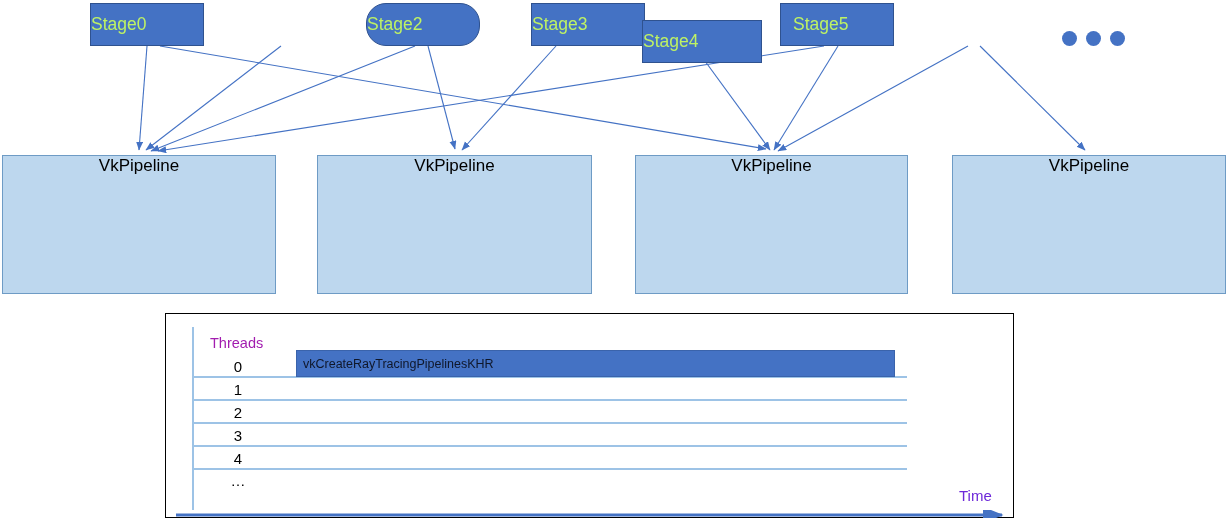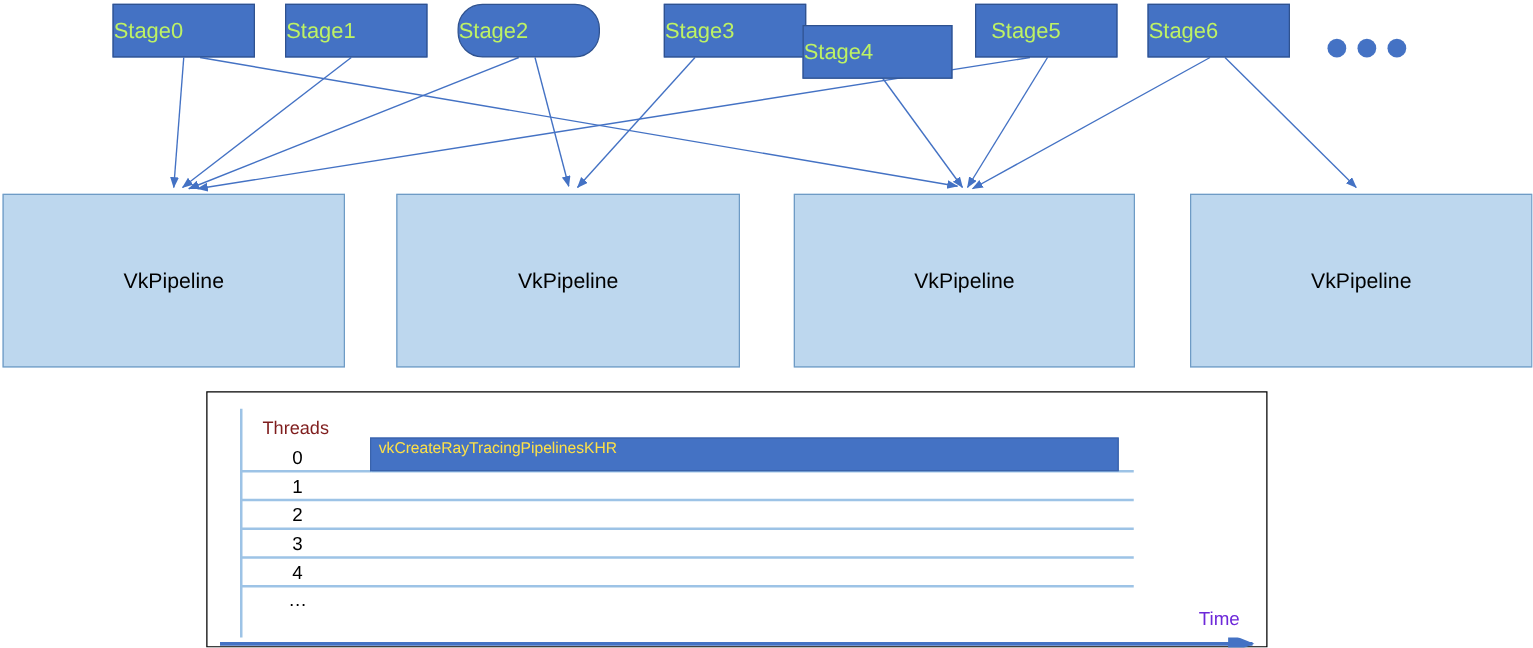--- a/index.html
+++ b/index.html
@@ -32,59 +32,59 @@
   .dots{position:absolute;display:flex;gap:9px;align-items:center;}
   .dots i{display:block;width:15px;height:15px;border-radius:50%;background:#4472C4;}
 
   
   .pipeline{
     position:absolute;
     top:155px;height:139px;
     background:#BDD7EE;
     border:1px solid #6E9BC5;
     box-sizing:border-box;
-    display:flex;align-items:center;justify-content:center;
+    display:flex;justify-content:center;
     color:#000000;
     font-size:17px;
   }
 
   
   #panel{
     position:absolute;
     left:165px;top:313px;
     width:849px;height:205px;
     background:#ffffff;
     border:1.6px solid #000000;
     box-sizing:border-box;
   }
   #panel-inner{position:absolute;left:0;top:0;width:100%;height:100%;}
   .vaxis{
     position:absolute;left:26px;top:13px;width:2px;height:183px;
     background:#9DC3E6;
   }
   .threads-label{
     position:absolute;left:44px;top:21px;
-    font-size:14.5px;color:#7f1d1d;
+    font-size:14.5px;color:#a21caf;
   }
   .rowline{
     position:absolute;left:26px;height:1.5px;background:#9DC3E6;
   }
   .rowlabel{
     position:absolute;
     font-size:15px;color:#000000;
     text-align:center;width:34px;
   }
   .bar{
     position:absolute;
     background:#4472C4;
     border:1px solid #3A63AB;
     box-sizing:border-box;
-    color:#fde047;
+    color:#0f172a;
     font-size:12.5px;
-    display:flex;
+    display:flex;align-items:center;
     padding-left:6px;
     white-space:nowrap;
   }
   .time-label{
     position:absolute;
     font-size:15px;color:#6d28d9;
   }
   .hax{position:absolute;left:10px;top:196px;width:837px;height:14px;}
 </style>
 </head>
@@ -120,37 +120,31 @@
 
       <path d="M968,46 L778,151"></path>
 
       <path d="M980,46 L1085,150"></path>
     </g>
   </svg>
 
   <div class="stage" style="left:90px;top:3px;width:114px;">
     <span>Stage0</span>
   </div>
-  <div class="stage" style="left:228px;top:3px;width:114px;">
-    <span>Stage1</span>
-  </div>
   <div class="stage" style="left:366px;top:3px;width:114px;border-radius:20px;">
     <span>Stage2</span>
   </div>
   <div class="stage" style="left:504px;top:3px;width:114px;margin-left:27px;">
     <span>Stage3</span>
   </div>
   <div class="stage" style="left:642px;top:20px;width:120px;">
     <span>Stage4</span>
   </div>
   <div class="stage" style="left:780px;top:3px;width:114px;padding-left:12px;">
     <span>Stage5</span>
-  </div>
-  <div class="stage" style="left:918px;top:3px;width:114px;">
-    <span>Stage6</span>
   </div>
 
   <div class="dots" style="left:1062px;top:31px;">
     <i></i>
     <i></i>
     <i></i>
   </div>
 
   <div class="pipeline" style="left:2px;width:274px;">
     <span>VkPipeline</span>

